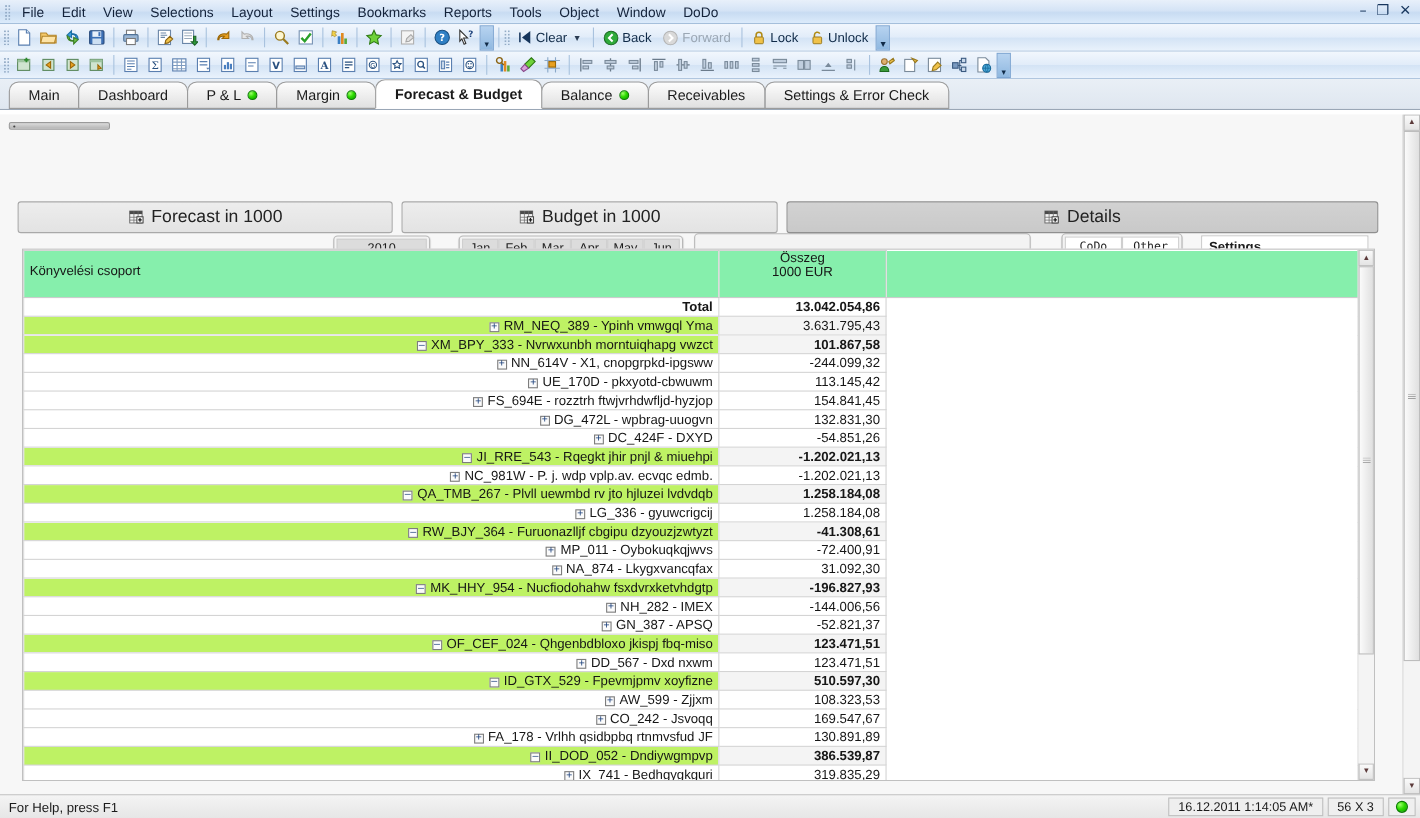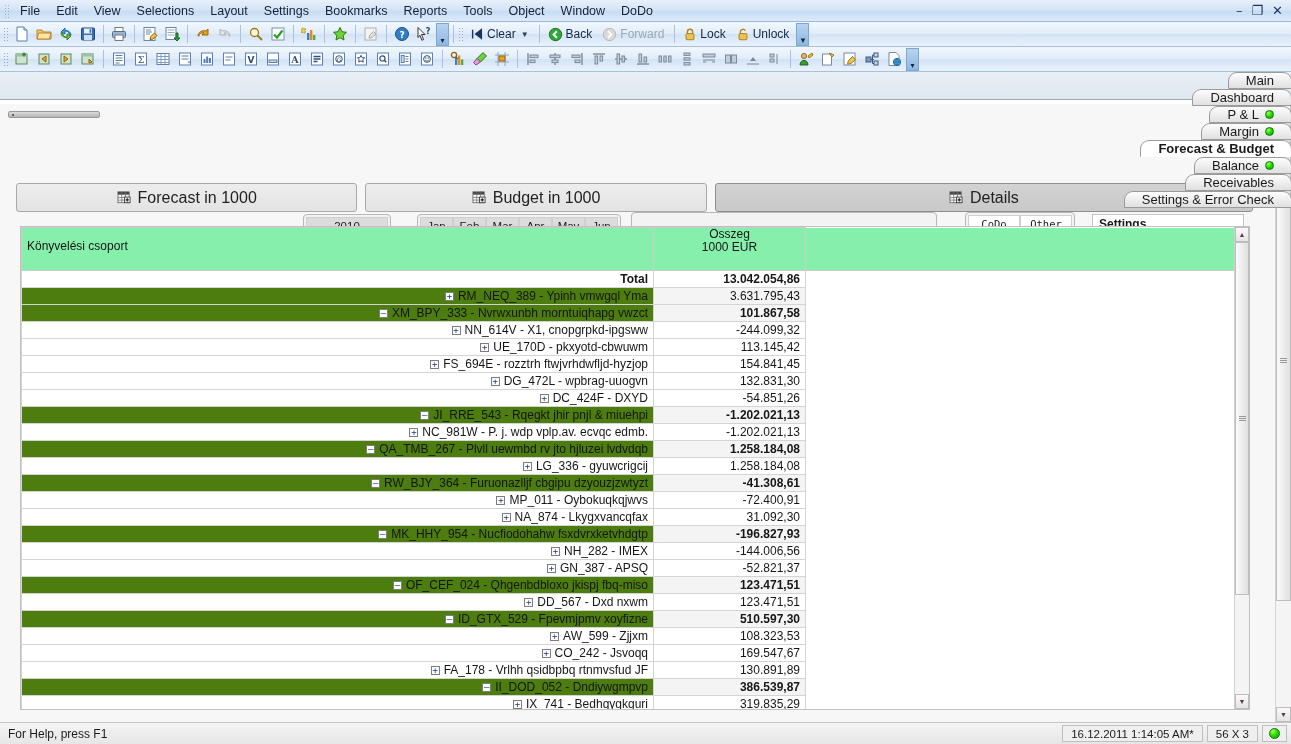--- a/index.html
+++ b/index.html
@@ -65,21 +65,21 @@
     display: flex; align-items: flex-end; justify-content: center;
     font-size: 8px; color: #102a47; cursor: default;
   }
 
   
   #tabbar {
     height: 28px;
     background: linear-gradient(to bottom, #e9eff6 0%, #dfe7f0 100%);
     border-bottom: 1px solid #9aa7b6;
     display: flex; align-items: flex-end;
-    padding-left: 8px; position: relative; flex-direction: column;
+    padding-left: 8px; position: relative;
   }
   .tab {
     height: 25px; margin-right: -1px;
     padding: 0 17px;
     display: flex; align-items: center; gap: 6px;
     background: linear-gradient(to bottom, #fdfdfd 0%, #ededed 55%, #e0e0e0 100%);
     border: 1px solid #9b9b9b;
     border-radius: 9px 9px 0 0;
     font-size: 13px; color: #1a1a1a; cursor: default;
     position: relative; z-index: 1;
@@ -218,21 +218,21 @@
   th.h-label { text-align: left; vertical-align: top; padding-top: 4px; }
   th.h-val   { text-align: center; line-height: 13px; padding-bottom: 3px; }
   th.h-val .l2 { display: block; }
   th.h-blank { background: #ffffff; border-left-color:#d4d4d4; border-top:none; border-right:none; }
 
   td.lbl { text-align: right; }
   td.val { text-align: right; }
   td.filler { border-left: 1px solid #d4d4d4; border-top:none; border-bottom:none; border-right:none; background:#fff; }
 
   tr.total td { font-weight: bold; background: #ffffff; }
-  tr.lvl1 td.lbl { background: #4d7c0f; }
+  tr.lvl1 td.lbl { background: #bef264; }
   tr.lvl1 td.val { font-weight: bold; background: #f4f4f4; }
   tr.lvl1.collapsed td.val { font-weight: normal; background:#f4f4f4; }
   tr.lvl2 td { background: #ffffff; }
 
   .ind { display: inline-block; }
   .ind2 { padding-left: 103px; }
   .expander {
     display: inline-flex; align-items: center; justify-content: center;
     width: 9px; height: 9px; line-height: 7px;
     border: 1px solid #7d7d7d; background: #fbfbfb;

